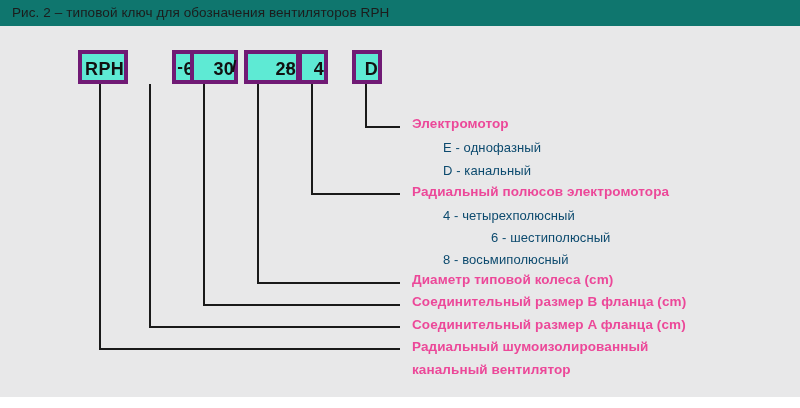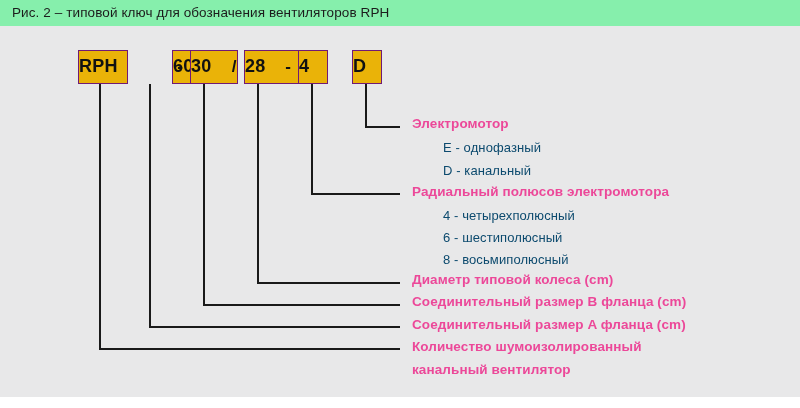--- a/index.html
+++ b/index.html
@@ -22,41 +22,41 @@
     width: 800px;
     height: 397px;
     background: #e8e8e9;
   }
   #caption-bar {
     position: absolute;
     left: 0;
     top: 0;
     width: 800px;
     height: 26px;
-    background: #86efac;
+    background: #0f766e;
   }
   #caption-text {
     position: absolute;
     left: 12px;
     top: 5px;
     font-size: 13.5px;
     color: #1c1c1c;
     white-space: nowrap;
     letter-spacing: 0.1px;
   }
 
   
   .code-box {
     position: absolute;
     box-sizing: border-box;
-    background: #eab308;
-    border: 1px solid #701a75;
+    background: #5eead4;
+    border: 4px solid #701a75;
     height: 34px;
     top: 50px;
-    text-align: left;
+    text-align: right;
     font-size: 18px;
     font-weight: bold;
     color: #111111;
     line-height: 30px;
     letter-spacing: 0.3px;
   }
   .code-sep {
     position: absolute;
     top: 50px;
     height: 34px;
@@ -127,22 +127,22 @@
       <polyline points="150,84 150,327 400,327" fill="none" stroke="#1a1a1a" stroke-width="2"></polyline>
       <polyline points="100,84 100,349 400,349" fill="none" stroke="#1a1a1a" stroke-width="2"></polyline>
     </svg>
 
   <div id="legend-layer">
       <div class="grp-title" style="top: 116px;">Электромотор</div>
       <div class="grp-opt" style="top: 140px;">E - однофазный</div>
       <div class="grp-opt" style="top: 163px;">D - канальный</div>
       <div class="grp-title" style="top: 184px;">Радиальный полюсов электромотора</div>
       <div class="grp-opt" style="top: 208px;">4 - четырехполюсный</div>
-      <div class="grp-opt" style="top: 230px;">6 - шестиполюсный</div>
+      <div class="grp-opt" style="top: 230px; margin-left: 48px;">6 - шестиполюсный</div>
       <div class="grp-opt" style="top: 252px;">8 - восьмиполюсный</div>
       <div class="grp-title" style="top: 272px;">Диаметр типовой колеса (cm)</div>
       <div class="grp-title" style="top: 294px;">Соединительный размер B фланца (cm)</div>
       <div class="grp-title" style="top: 317px;">Соединительный размер A фланца (cm)</div>
-      <div class="grp-title" style="top: 339px;">Количество шумоизолированный</div>
+      <div class="grp-title" style="top: 339px;">Радиальный шумоизолированный</div>
       <div class="grp-title" style="top: 362px;">канальный вентилятор</div>
     </div>
 
 </div>
 
 </body></html>

